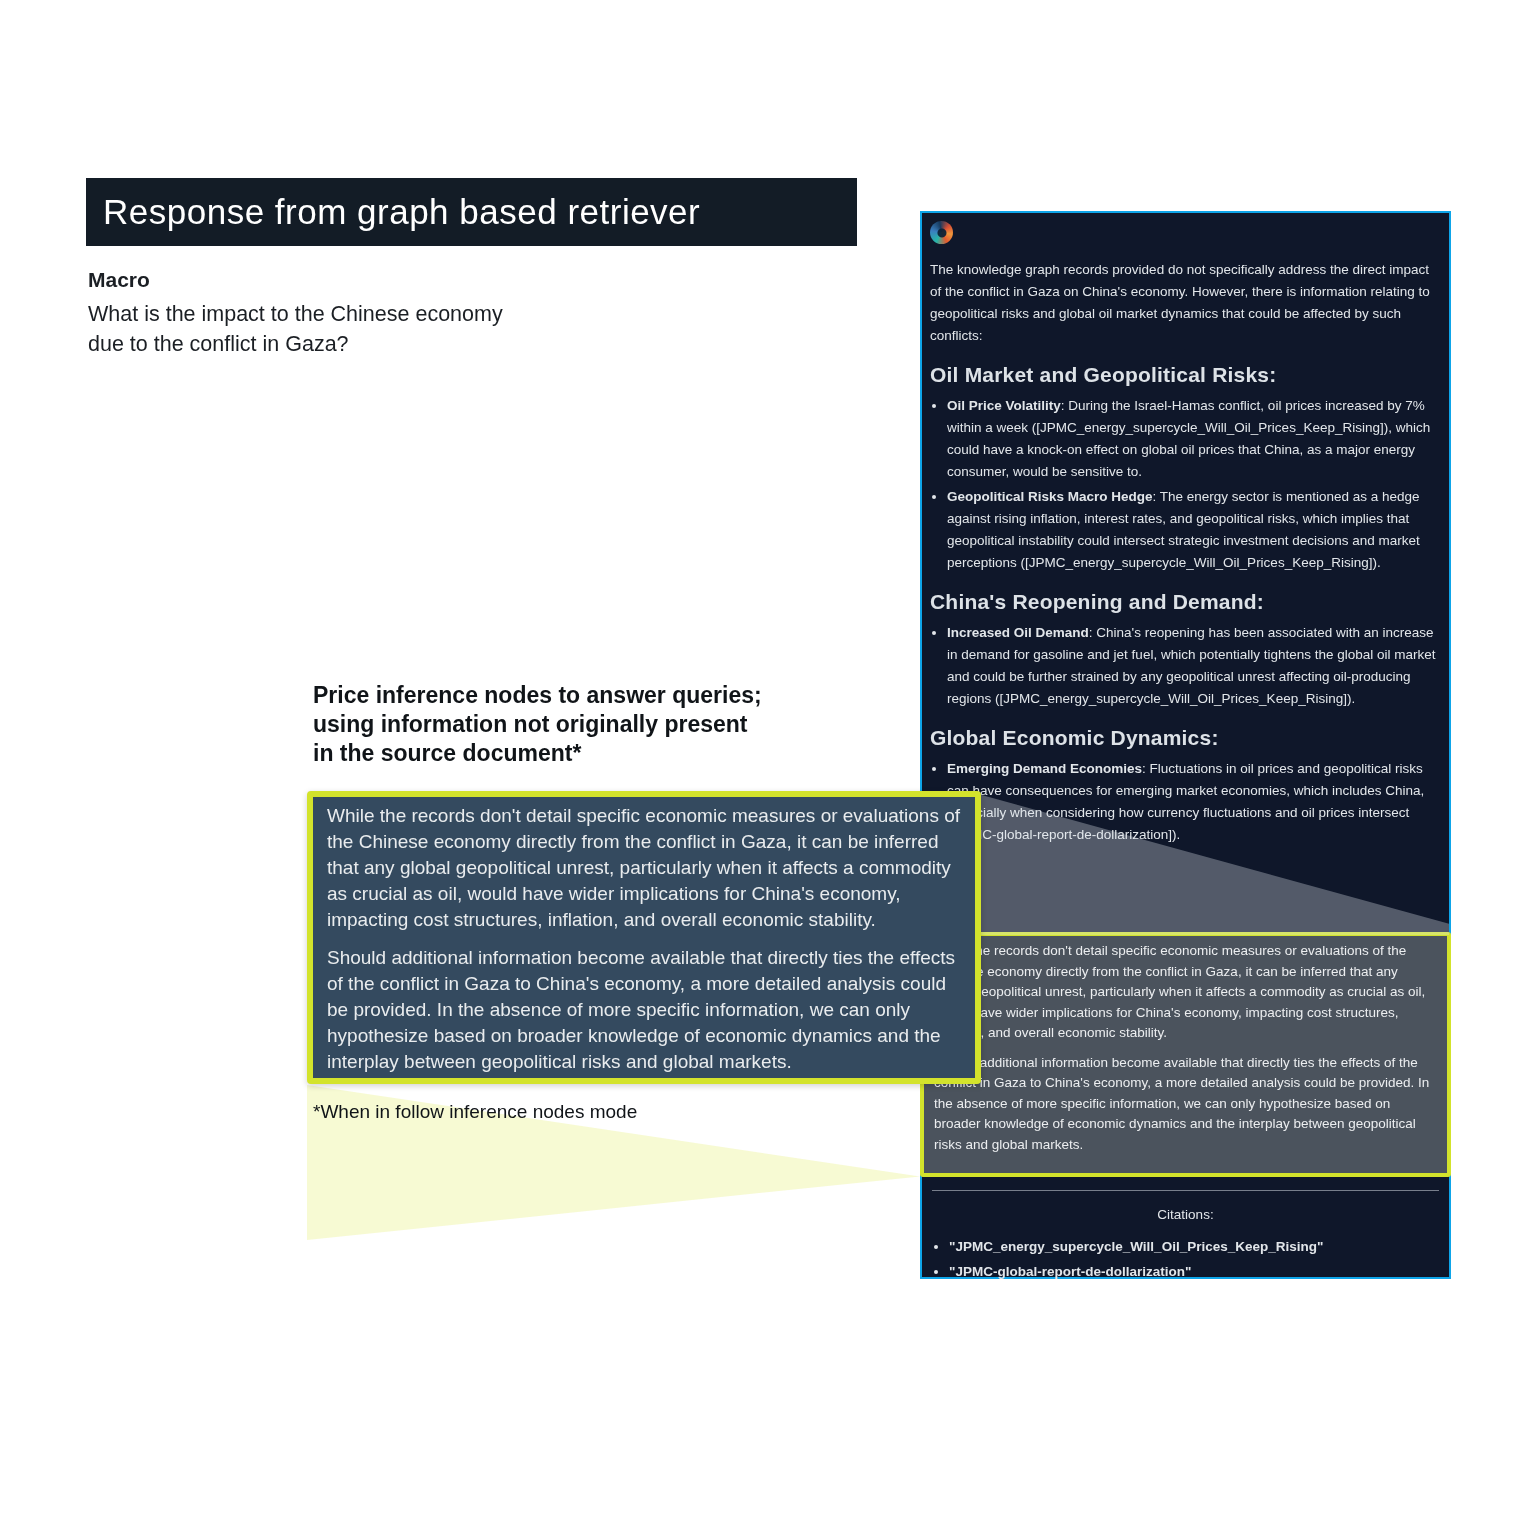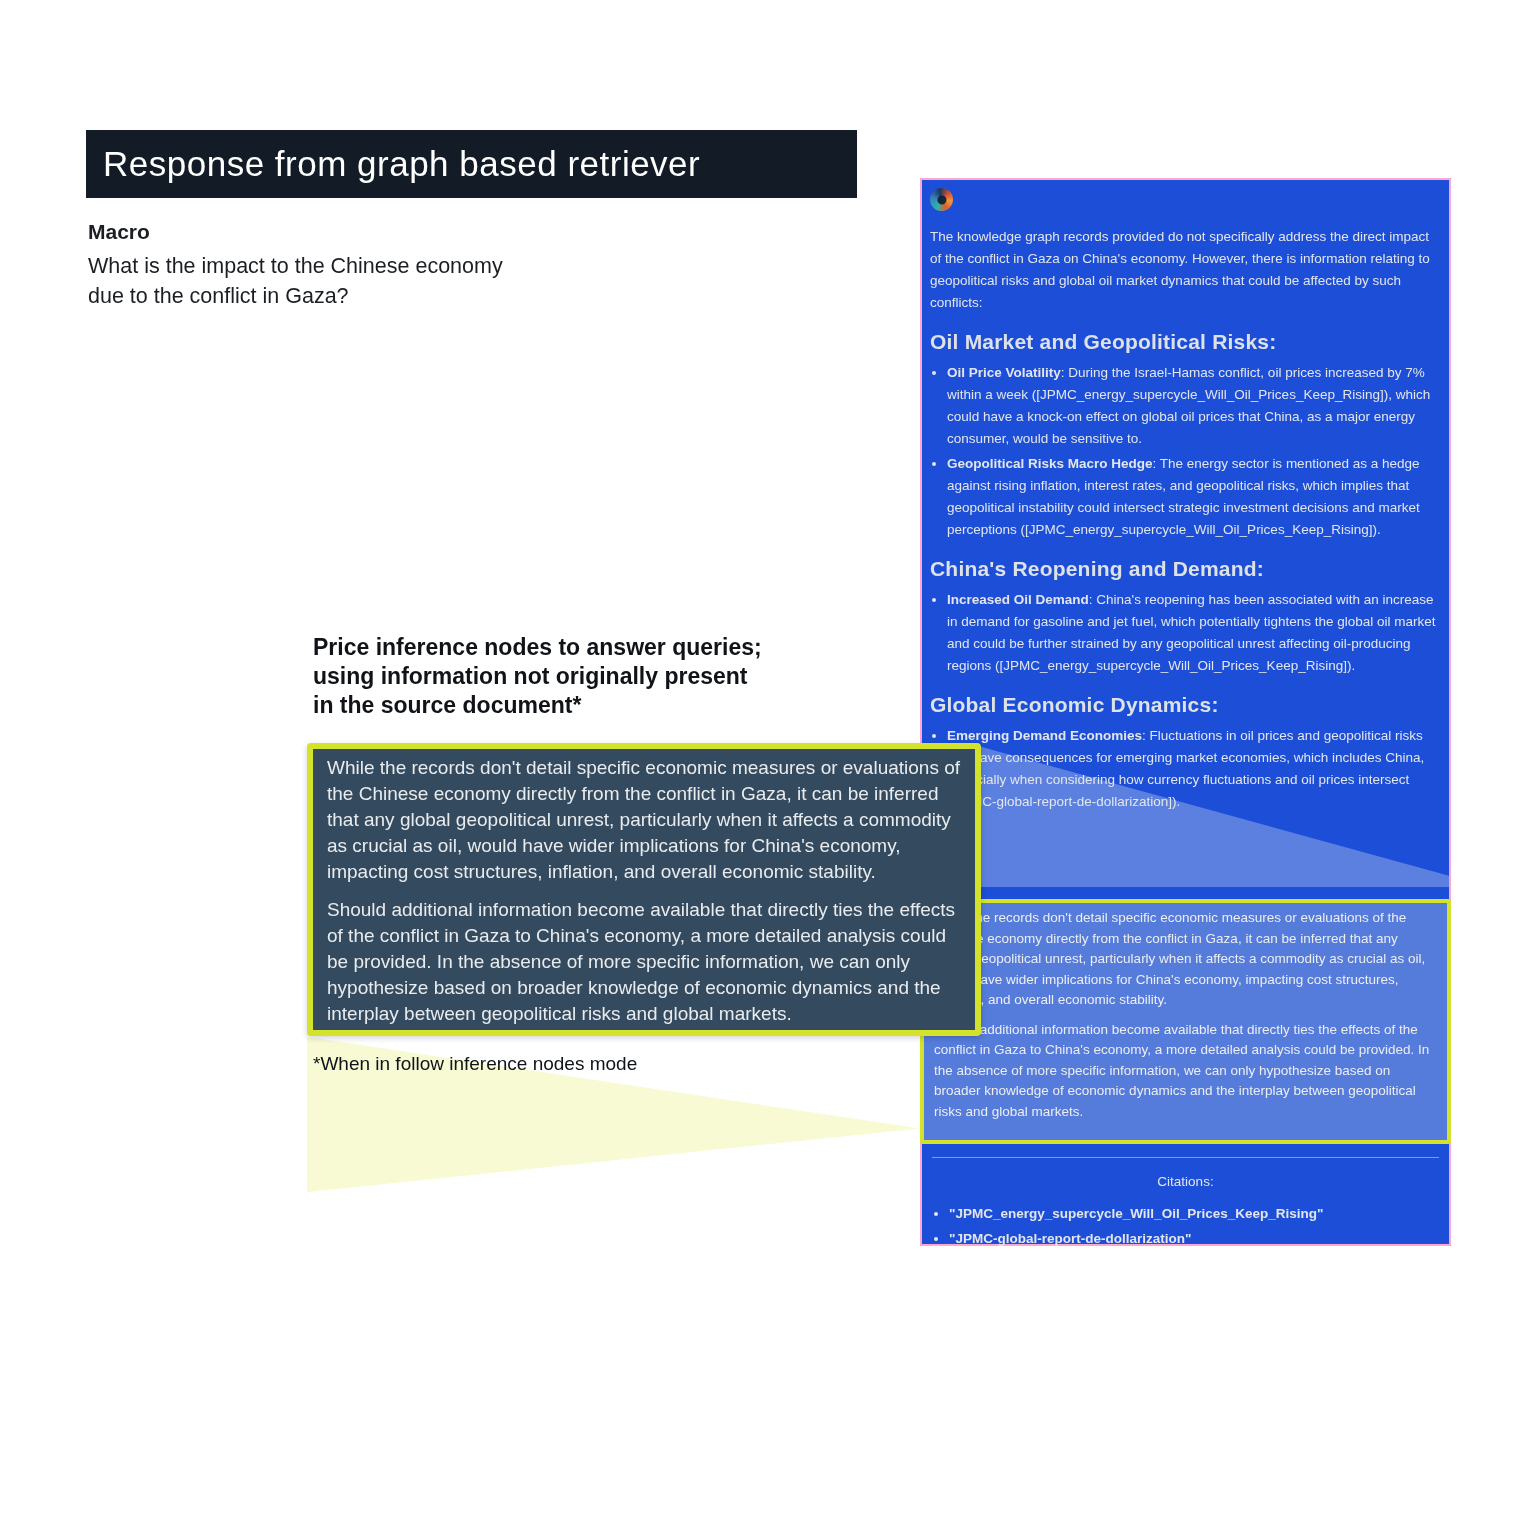--- a/index.html
+++ b/index.html
@@ -1,37 +1,37 @@
 <!DOCTYPE html>
 <html><head>
 <meta charset="utf-8">
 <style>
   * { margin:0; padding:0; box-sizing:border-box; }
   html,body { background:#ffffff; }
   body { font-family:"Liberation Sans", sans-serif; }
-  .slide { position:relative; width:1536px; height:1272px; background:#ffffff; overflow:hidden; }
+  .slide { position:relative; width:1536px; height:1272px; background:#ffffff; overflow:hidden;margin-top:48px; }
 
   
   .banner { position:absolute; left:86px; top:130px; width:771px; height:68px;
     background:#131c26; color:#ffffff; display:flex; align-items:center;
     padding-left:17px; font-size:35px; letter-spacing:0.5px; z-index:6; }
 
   
   .user-block { position:absolute; left:88px; top:220px; color:#1b1f24; z-index:6; }
   .user-label { font-weight:700; font-size:21px; margin-bottom:7px; }
   .user-q { font-size:21.5px; line-height:30px; }
 
   
   .annotation { position:absolute; left:313px; top:633px; font-size:23px; font-weight:700;
     line-height:29px; color:#101418; z-index:6; }
   .footnote { position:absolute; left:313px; top:1053px; font-size:19px; color:#101418; z-index:6; }
 
   
-  .panel { position:absolute; left:920px; top:178px; width:531px; height:1068px;
-    background:#1d4ed8; border:2px solid #f9a8d4; color:#e2e6ea;
+  .panel { position:absolute; left:920px; top:163px; width:531px; height:1068px;
+    background:#0f172a; border:2px solid #0ea5e9; color:#e2e6ea;
     font-size:13.5px; line-height:22px; padding:8px 8px 0 8px; z-index:1; }
   .t-icon { width:23px; height:23px; border-radius:50%; position:relative;
     background:
       radial-gradient(circle at 52% 52%, rgba(13,34,54,0.95) 0 4px, rgba(13,34,54,0) 5px),
       conic-gradient(from 210deg, #27b5a8 0deg, #3a7fc1 70deg, #173a5e 140deg, #d94f35 200deg, #f0973c 250deg, #e35b2e 300deg, #27b5a8 360deg); }
   .intro { margin-top:15px; }
   .panel h2 { font-size:21px; font-weight:700; color:#dde2e7; margin:17px 0 9px 0; letter-spacing:0.2px; }
   .panel ul { margin:0; padding-left:17px; }
   .panel li { margin-bottom:3px; }
   .panel b { font-weight:700; }

